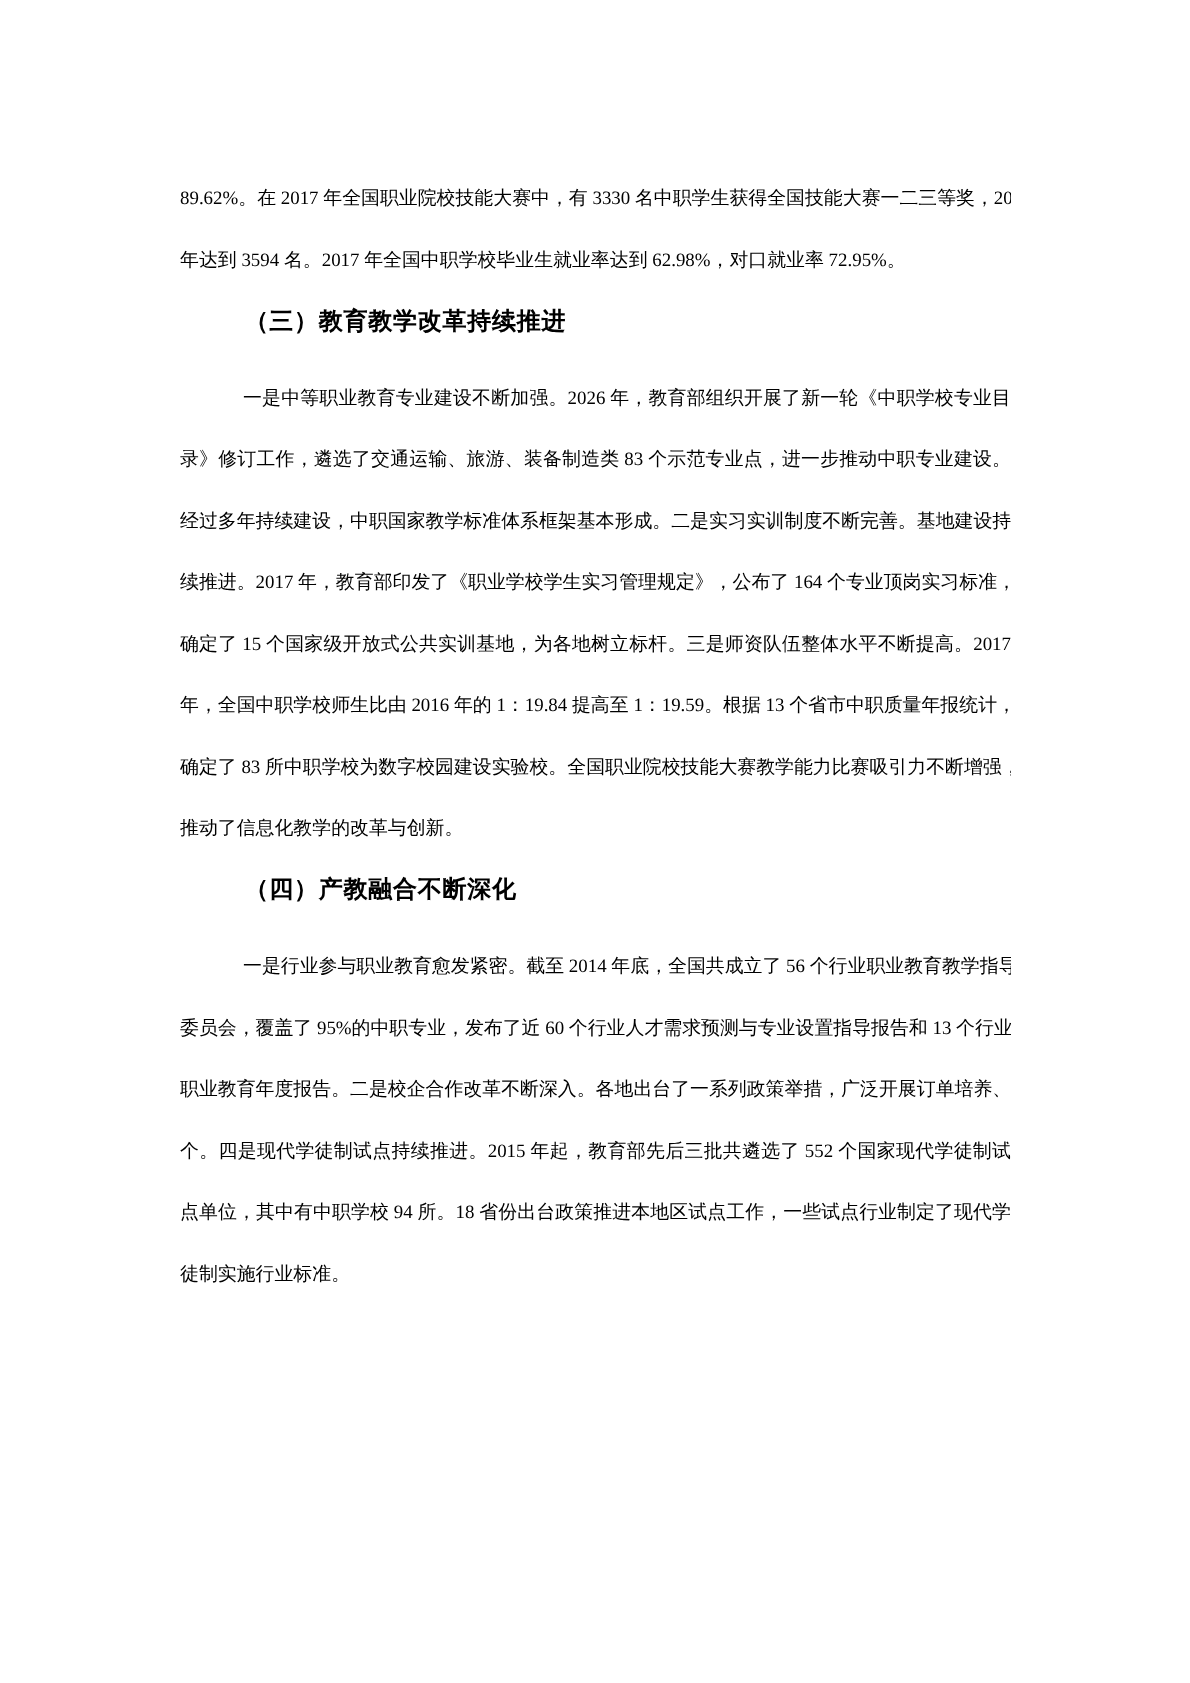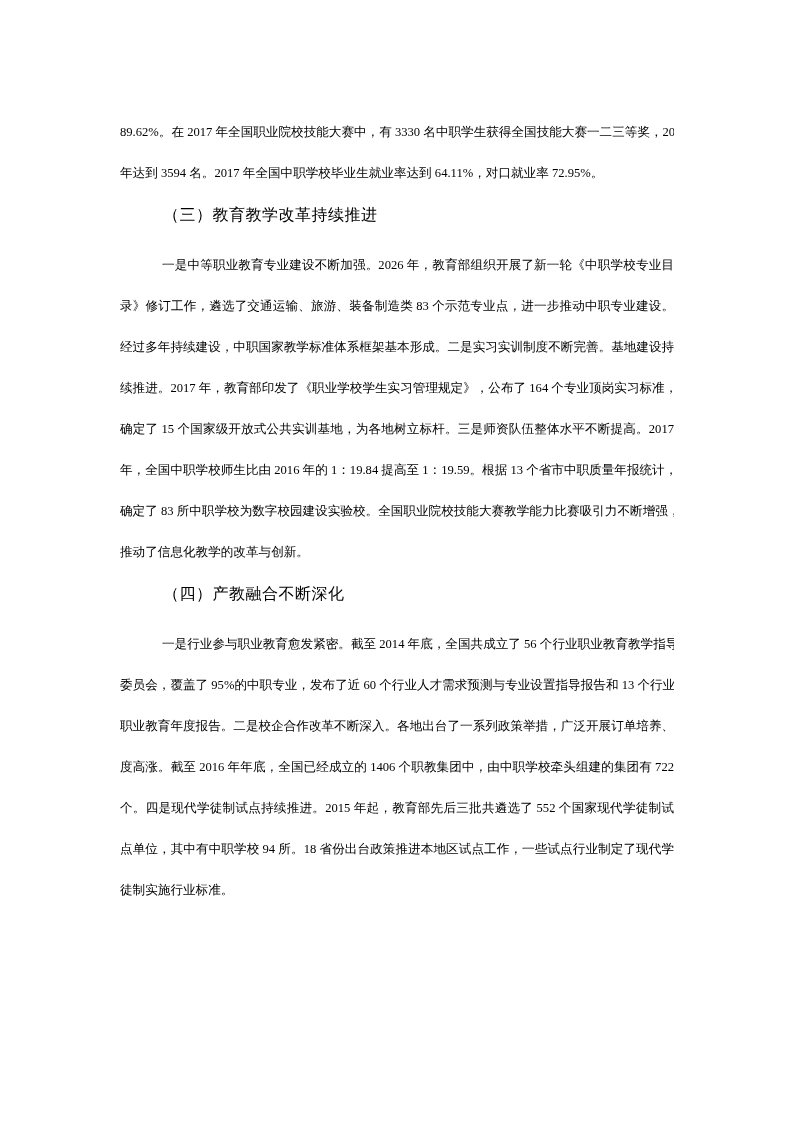--- a/index.html
+++ b/index.html
@@ -43,46 +43,45 @@
   .line.end {
     text-align-last: left;
   }
   
   .line.start {
     padding-left: 42px;
   }
   
   .line.heading {
     font-family: "Liberation Sans", "DejaVu Sans", sans-serif;
-    font-weight: normal;
+    font-weight: bold;
     font-size: 16px;
     padding-left: 43px;
     margin-bottom: 10px;
     text-align-last: left;
     letter-spacing: 0.5px;
   }
 </style>
 </head>
 <body>
 
 <div class="page">
   <div class="doc">
     <div class="line justify">89.62%。在 2017 年全国职业院校技能大赛中，有 3330 名中职学生获得全国技能大赛一二三等奖，2018</div>
-    <div class="line end">年达到 3594 名。2017 年全国中职学校毕业生就业率达到 64.11%，对口就业率 72.95%。</div>
+    <div class="line end">年达到 3594 名。2017 年全国中职学校毕业生就业率达到 62.98%，对口就业率 72.95%。</div>
     <div class="line heading">（三）教育教学改革持续推进</div>
     <div class="line justify start">一是中等职业教育专业建设不断加强。2026 年，教育部组织开展了新一轮《中职学校专业目</div>
     <div class="line justify">录》修订工作，遴选了交通运输、旅游、装备制造类 83 个示范专业点，进一步推动中职专业建设。</div>
     <div class="line justify">经过多年持续建设，中职国家教学标准体系框架基本形成。二是实习实训制度不断完善。基地建设持</div>
     <div class="line justify">续推进。2017 年，教育部印发了《职业学校学生实习管理规定》，公布了 164 个专业顶岗实习标准，</div>
     <div class="line justify">确定了 15 个国家级开放式公共实训基地，为各地树立标杆。三是师资队伍整体水平不断提高。2017</div>
     <div class="line justify">年，全国中职学校师生比由 2016 年的 1：19.84 提高至 1：19.59。根据 13 个省市中职质量年报统计，</div>
     <div class="line justify">确定了 83 所中职学校为数字校园建设实验校。全国职业院校技能大赛教学能力比赛吸引力不断增强，</div>
     <div class="line end">推动了信息化教学的改革与创新。</div>
     <div class="line heading">（四）产教融合不断深化</div>
     <div class="line justify start">一是行业参与职业教育愈发紧密。截至 2014 年底，全国共成立了 56 个行业职业教育教学指导</div>
     <div class="line justify">委员会，覆盖了 95%的中职专业，发布了近 60 个行业人才需求预测与专业设置指导报告和 13 个行业</div>
     <div class="line justify">职业教育年度报告。二是校企合作改革不断深入。各地出台了一系列政策举措，广泛开展订单培养、</div>
-    <div class="line justify">度高涨。截至 2016 年年底，全国已经成立的 1406 个职教集团中，由中职学校牵头组建的集团有 722</div>
     <div class="line justify">个。四是现代学徒制试点持续推进。2015 年起，教育部先后三批共遴选了 552 个国家现代学徒制试</div>
     <div class="line justify">点单位，其中有中职学校 94 所。18 省份出台政策推进本地区试点工作，一些试点行业制定了现代学</div>
     <div class="line end">徒制实施行业标准。</div>
   </div>
 </div>
 
 </body></html>

